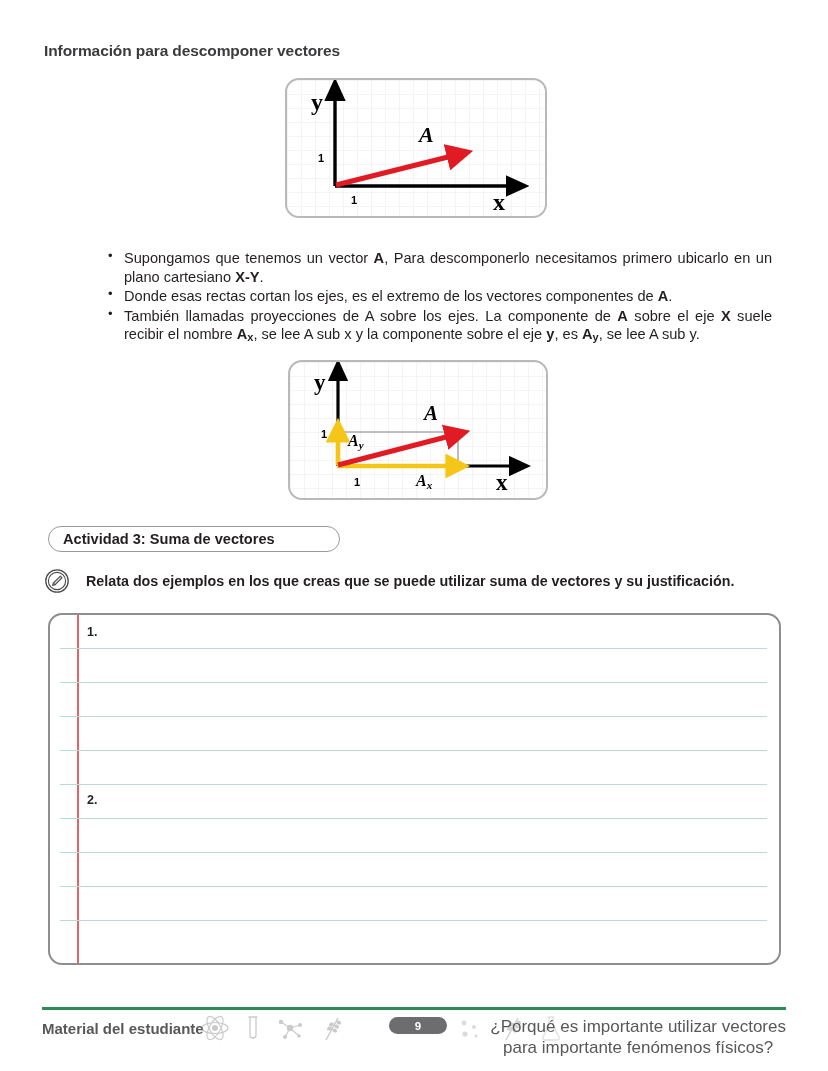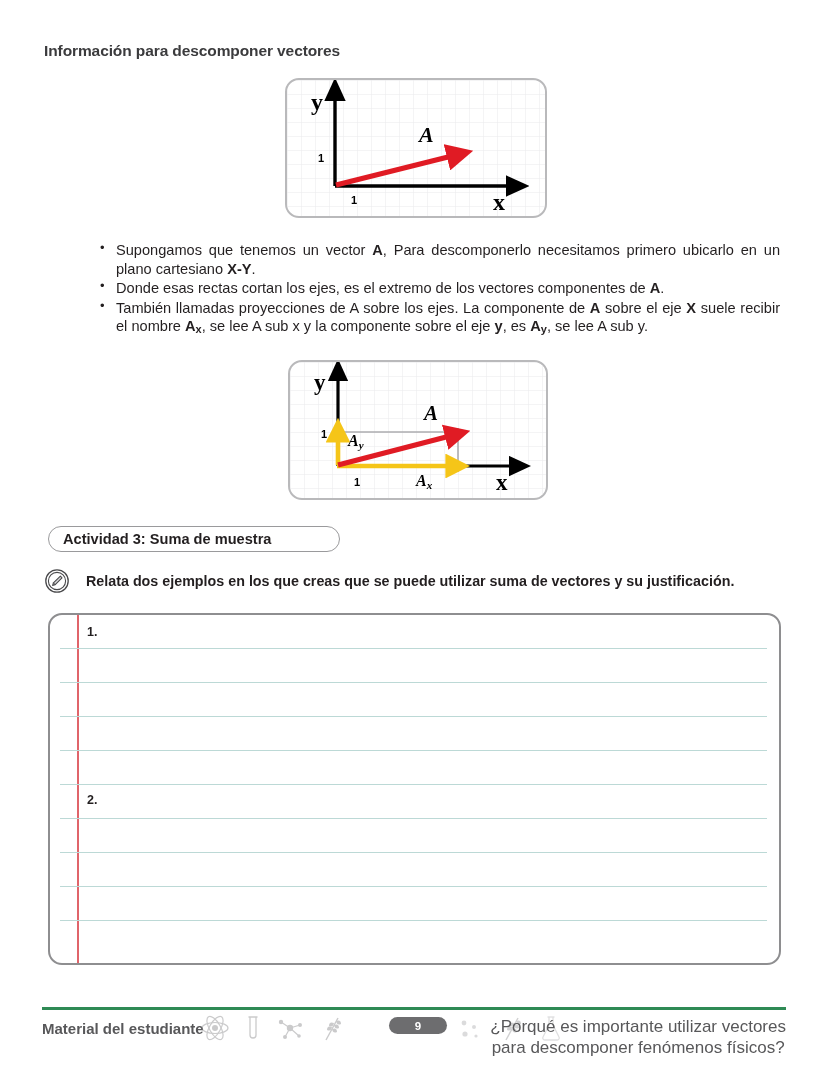--- a/index.html
+++ b/index.html
@@ -51,21 +51,21 @@
   .bullets {
     position: absolute;
     left: 88px;
     top: 233px;
     width: 700px;
     font-size: 14.6px;
     line-height: 1.27;
     color: #231f20;
   }
   .bullets ul {
-    margin: 8px;
+    margin: 16px;
     padding: 0;
     list-style: none;
   }
   .bullets li {
     position: relative;
     padding-left: 20px;
     margin-bottom: 1px;
     text-align: justify;
     text-justify: inter-word;
   }
@@ -300,21 +300,21 @@
       <text x="64" y="124" font-family="'Liberation Sans', sans-serif" font-size="11" font-weight="bold" fill="#000">1</text>
       <text x="24" y="28" font-family="'Liberation Serif', serif" font-size="23" font-weight="bold" fill="#000">y</text>
       <text x="206" y="128" font-family="'Liberation Serif', serif" font-size="23" font-weight="bold" fill="#000">x</text>
       <text x="134" y="58" font-family="'Liberation Serif', serif" font-size="21" font-weight="bold" font-style="italic" fill="#000">A</text>
       <text x="58" y="84" font-family="'Liberation Serif', serif" font-size="16" font-weight="bold" font-style="italic" fill="#000">A<tspan font-size="11" dy="3">y</tspan></text>
       <text x="126" y="124" font-family="'Liberation Serif', serif" font-size="16" font-weight="bold" font-style="italic" fill="#000">A<tspan font-size="11" dy="3">x</tspan></text>
     </svg>
   </div>
 
   <div class="activity-pill">
-    <span>Actividad 3: Suma de muestra</span>
+    <span>Actividad 3: Suma de vectores</span>
   </div>
 
   <div class="instruction">
     <span class="pencil-icon">
       <svg width="26" height="26" viewBox="0 0 26 26">
         <circle cx="13" cy="13" r="11.2" fill="none" stroke="#4a4a4c" stroke-width="1.3"></circle>
         <circle cx="13" cy="13" r="8.6" fill="none" stroke="#4a4a4c" stroke-width="1.1"></circle>
         <path d="M16.4 8.2 L18.0 9.8 L11.2 16.6 L8.6 17.4 L9.4 14.8 Z" fill="#d8d8da" stroke="#4a4a4c" stroke-width="1.1" stroke-linejoin="round"></path>
         <line x1="9.4" y1="14.8" x2="11.2" y2="16.6" stroke="#4a4a4c" stroke-width="1"></line>
       </svg>
@@ -405,17 +405,17 @@
       <span>
         <svg width="22" height="28" viewBox="0 0 22 28">
           <path d="M9 3 L9 11 L3 23 a2 2 0 0 0 1.8 3 L17.2 26 a2 2 0 0 0 1.8 -3 L13 11 L13 3" fill="none" stroke="#b0b0b2" stroke-width="1.3"></path>
           <line x1="7.5" y1="3" x2="14.5" y2="3" stroke="#b0b0b2" stroke-width="1.4"></line>
         </svg>
       </span>
     </div>
 
     <div class="footer-right">
       <div>¿Porqué es importante utilizar vectores</div>
-      <div>para descomponer fenómenos físicos?</div>
+      <div>para importante fenómenos físicos?</div>
     </div>
   </div>
 
 </div>
 
 </body></html>

